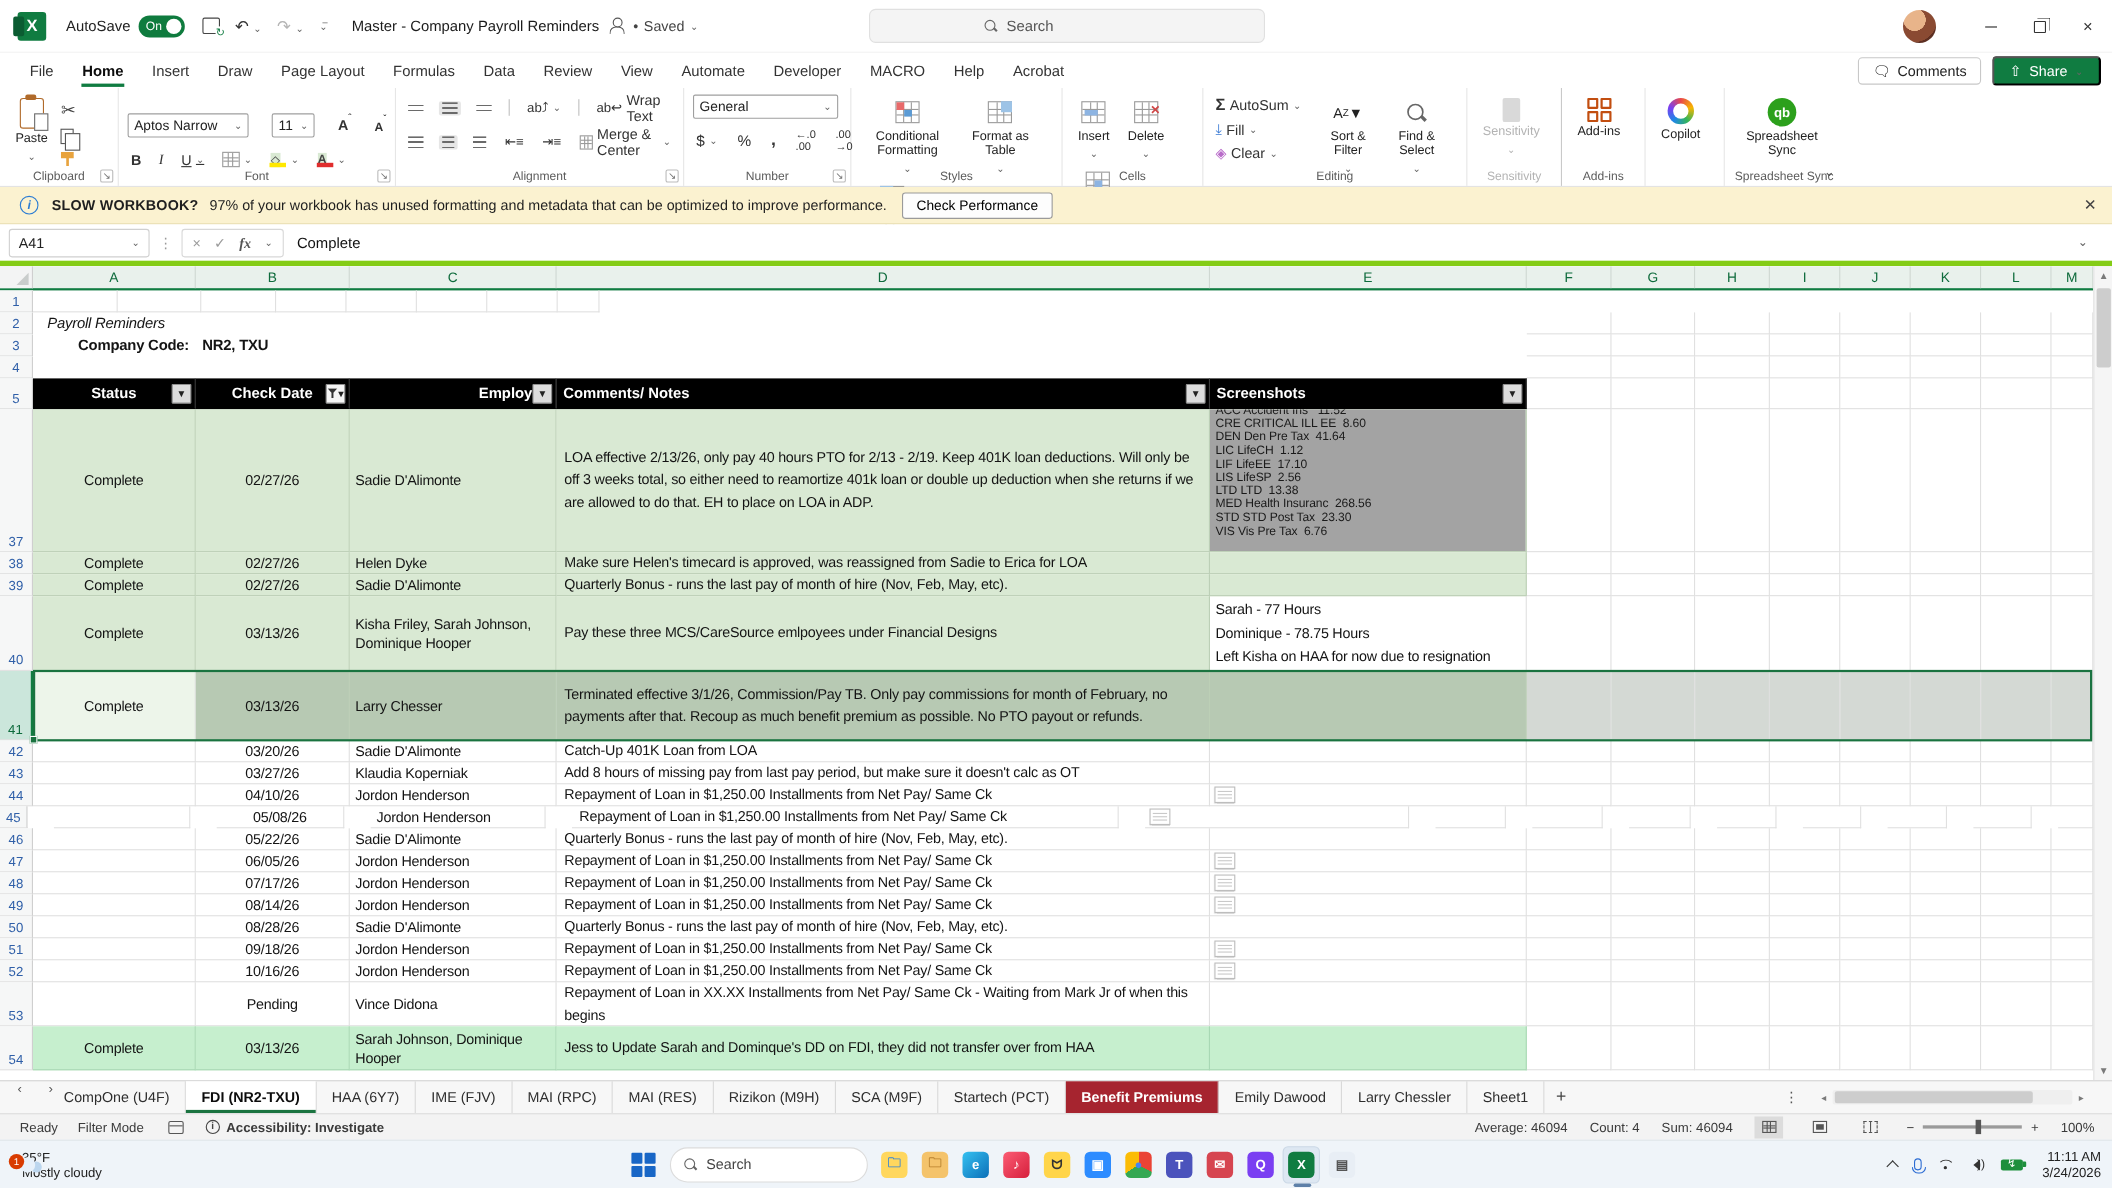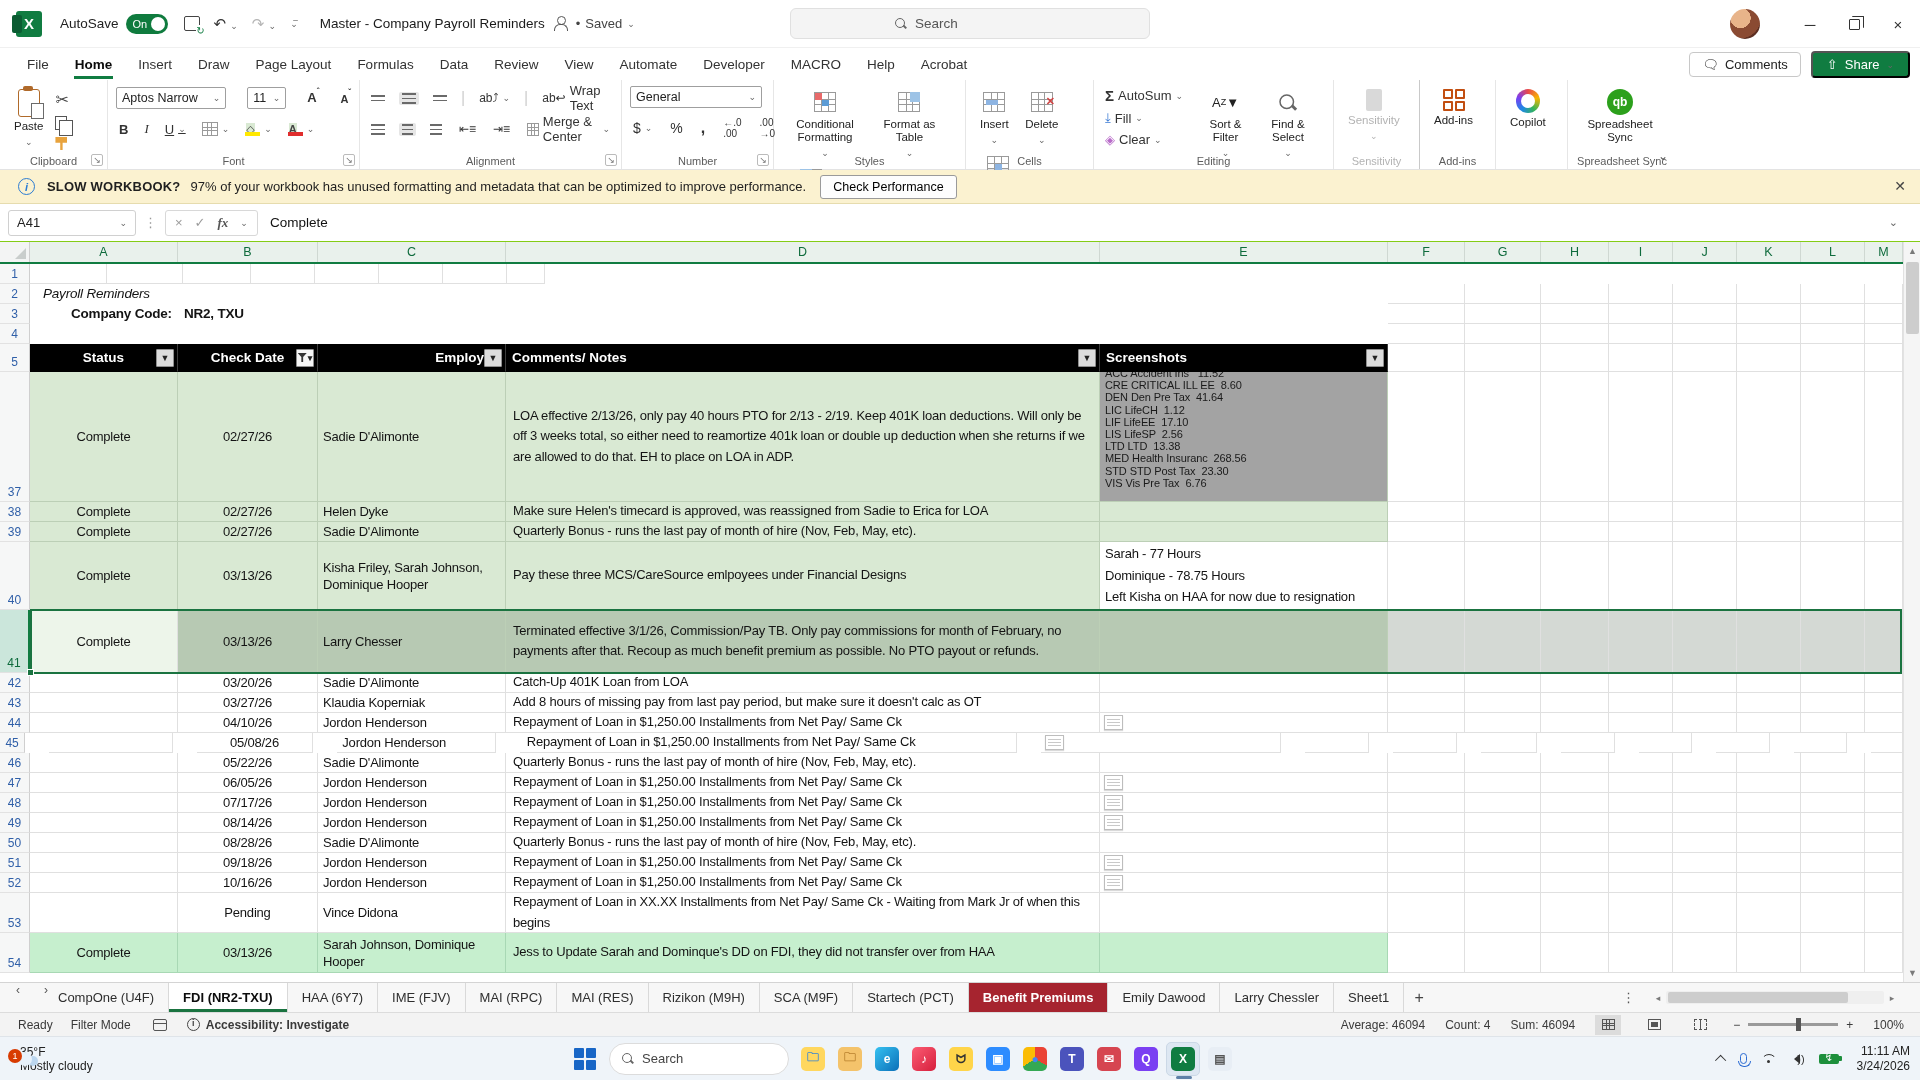--- a/index.html
+++ b/index.html
@@ -111,21 +111,21 @@
     border-bottom:1px solid #e6dcae; display:flex; align-items:center; font-size:13px; color:#1f1f1f; }
   .info-ico { width:17px; height:17px; border-radius:50%; border:1.6px solid #2b7cd3; color:#2b7cd3;
     font-size:11px; display:flex; align-items:center; justify-content:center; margin:0 12px 0 18px; font-style:italic; font-weight:bold; }
   #warnbar b { margin-right:10px; letter-spacing:.2px; }
   .checkperf { margin-left:14px; border:1px solid #9a9a9a; background:#fdfdfd; border-radius:3px;
     padding:4px 12px; font-size:12.5px; cursor:pointer; }
   .warn-x { position:absolute; right:14px; top:8px; font-size:14px; color:#444; cursor:pointer; }
 
   
   #fbar { position:absolute; top:204px; left:0; width:1920px; height:38px; background:#fff;
-    border-bottom:1px solid #84cc16; display:flex; align-items:center; }
+    border-bottom:5px solid #84cc16; display:flex; align-items:center; }
   .namebox { width:128px; height:26px; margin-left:8px; border:1px solid #d0d0d0; border-radius:3px;
     display:flex; align-items:center; justify-content:space-between; padding:0 8px; font-size:13px; color:#222; cursor:text; }
   .fx-dots { color:#999; margin:0 8px; font-size:13px; }
   .fxbox { display:flex; align-items:center; gap:12px; border:1px solid #d8d8d8; border-radius:3px; height:26px; padding:0 9px; color:#9b9b9b; font-size:13px; }
   .fxbox .fx { font-style:italic; font-weight:bold; color:#555; font-family:"Liberation Serif", serif; }
   .fval { margin-left:12px; font-size:13.5px; color:#111; flex:1; }
   .fbar-chev { margin-right:22px; color:#666; font-size:11px; }
 
   
   #grid { position:absolute; top:242px; left:0; width:1903px; height:740px; background:#fff; overflow:hidden; }
@@ -318,21 +318,21 @@
           <span style="color:#444">✂</span>
           <span class="copyico"></span>
           <span class="fpico"></span>
         </div>
       </div>
       <div class="glabel">Clipboard</div>
       <div class="launcher">↘</div>
     </div>
 
     <div class="rgroup" style="width:252px">
-      <div class="srow" style="gap:21px;">
+      <div class="srow" style="gap:21px;margin-top:16px;">
         <div class="combo" style="width:128px">
           <span>Aptos Narrow</span>
             <span class="chev">⌄</span>
           </div>
         <div class="combo" style="width:44px">
           <span>11</span>
             <span class="chev">⌄</span>
           </div>
         <span class="aA">A<sup>ˆ</sup></span>
         <span class="aA" style="font-size:11px">A<sup>ˇ</sup></span>

